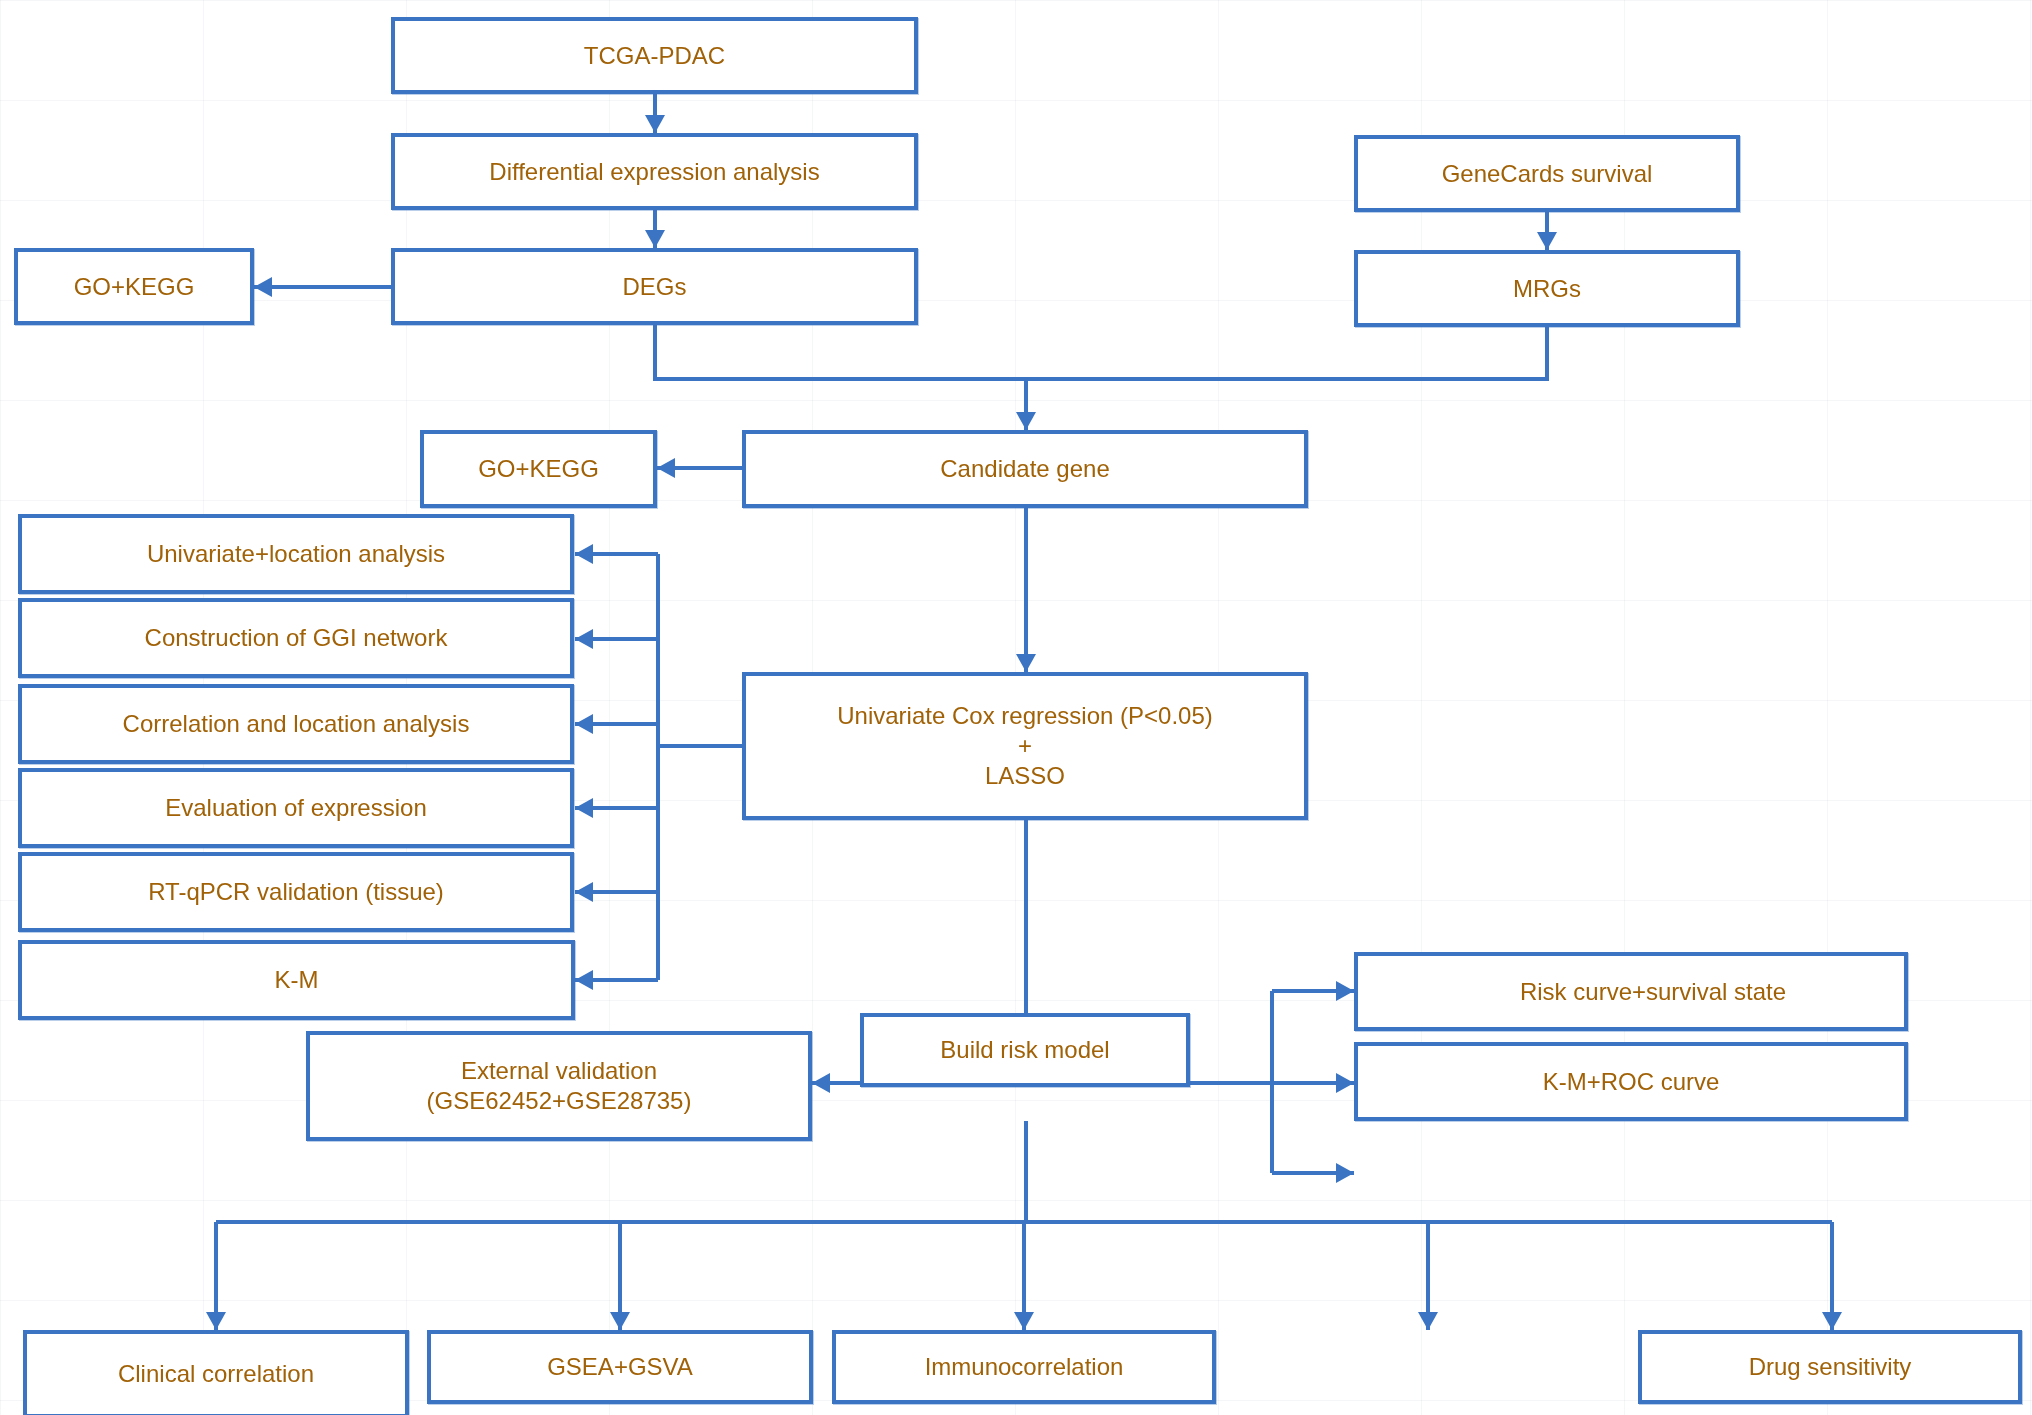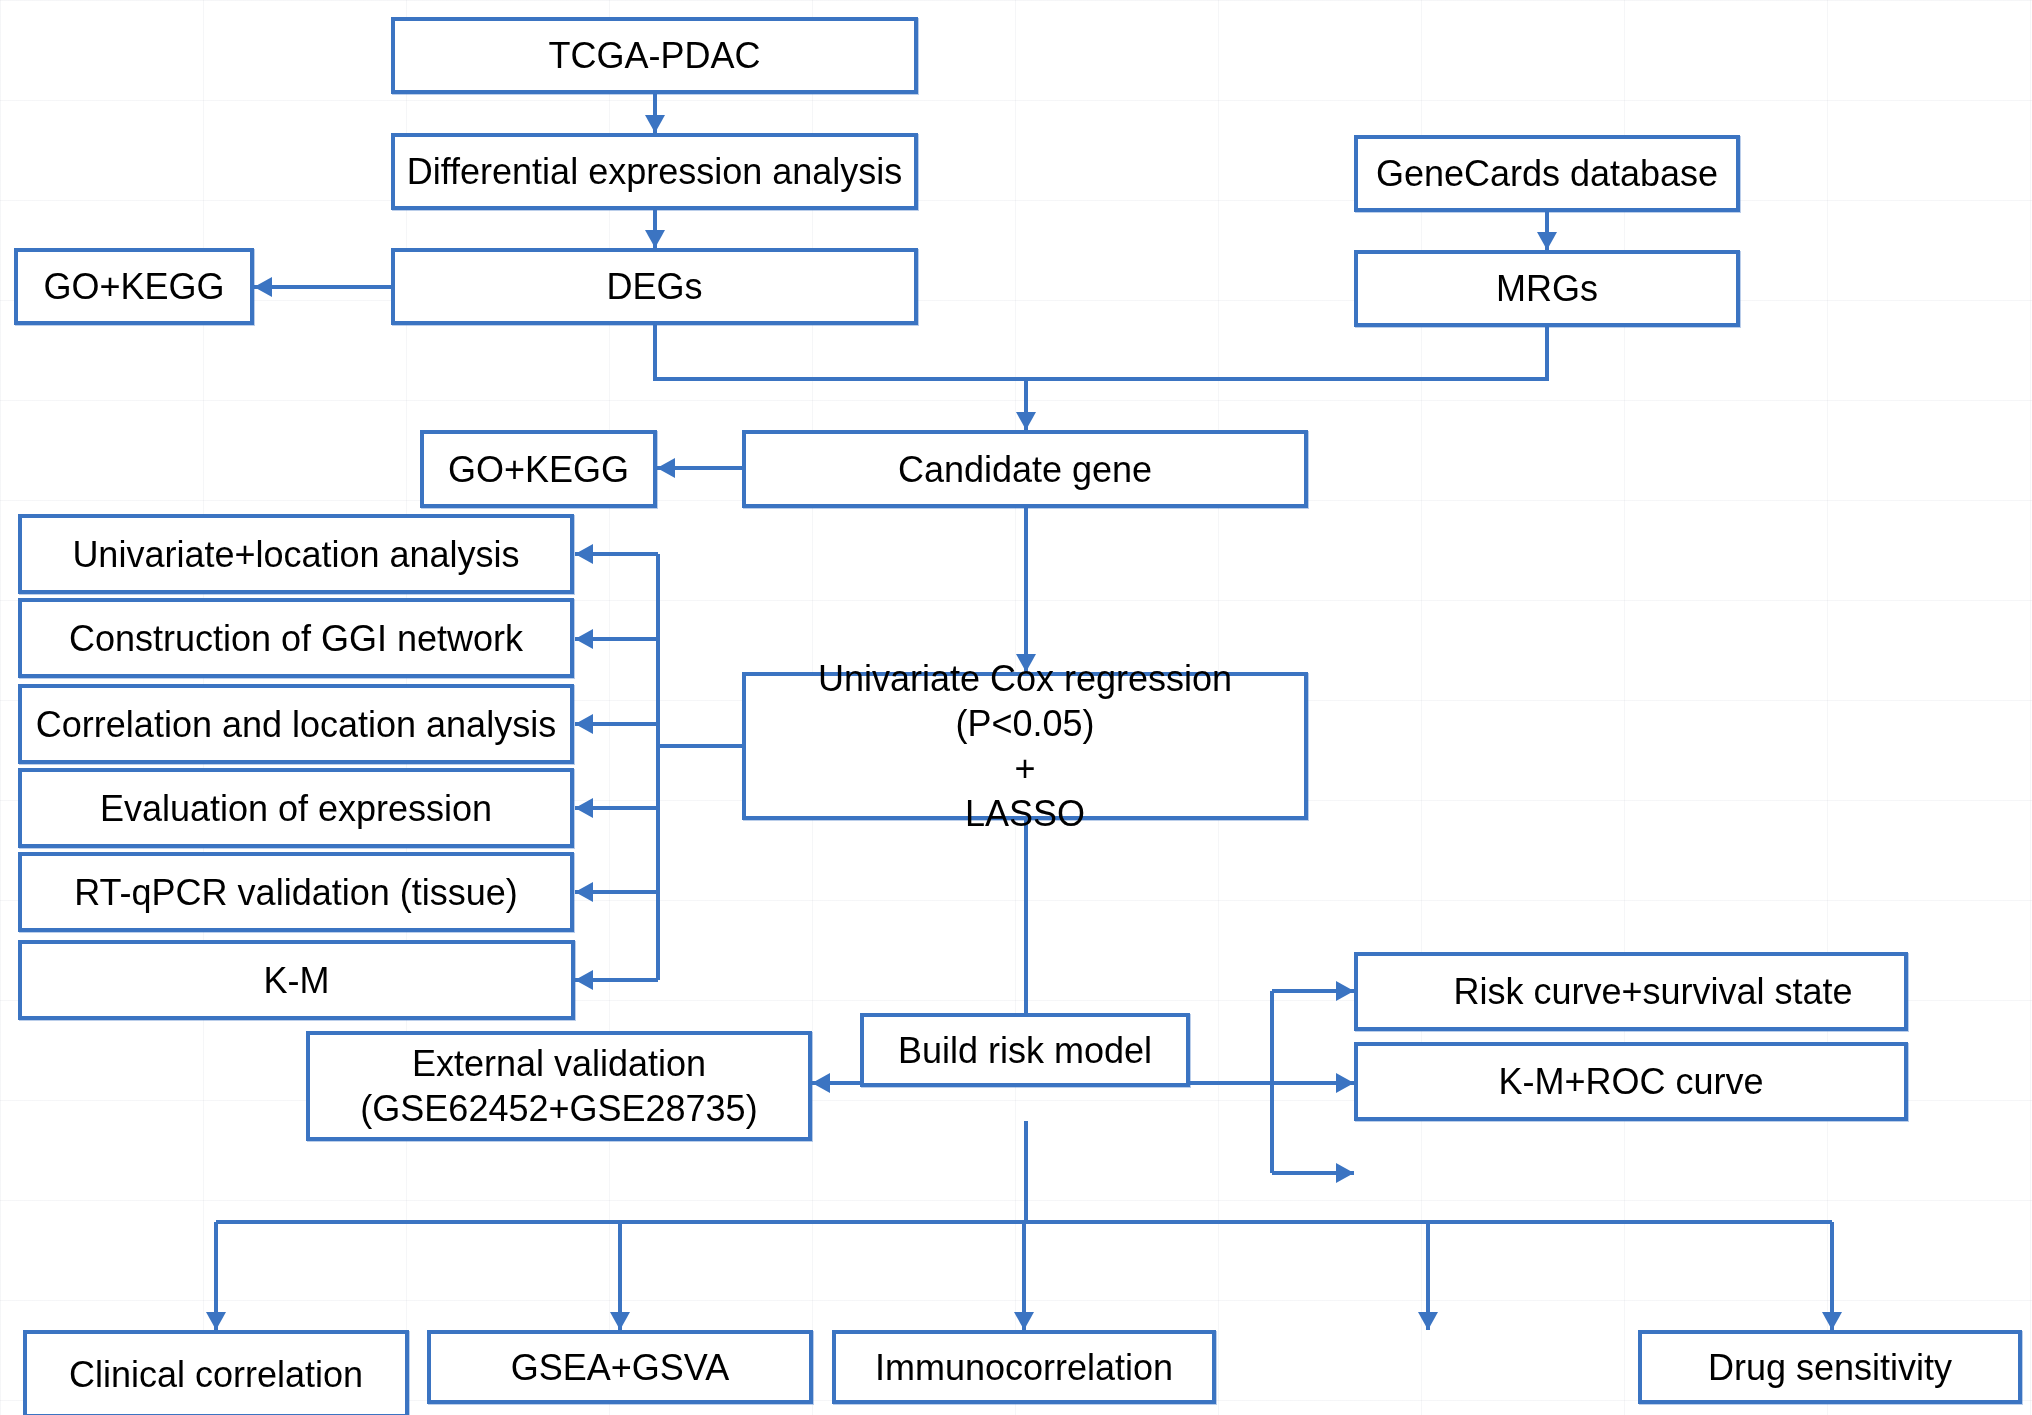--- a/index.html
+++ b/index.html
@@ -10,21 +10,21 @@
       linear-gradient(to right, rgba(200,205,215,0.18) 1px, transparent 1px),
       linear-gradient(to bottom, rgba(200,205,215,0.18) 1px, transparent 1px);
     background-size: 203px 100px;
     font-family: "Liberation Sans", sans-serif;
   }
   svg#wires { position: absolute; left: 0; top: 0; width: 2032px; height: 1415px; }
   .box {
     position: absolute; box-sizing: border-box;
     border: 4px solid #3b74c2; background: #ffffff;
     display: flex; align-items: center; justify-content: center; flex-direction: column;
-    color: #000000; font-size: 36px; text-align: center; line-height: 1.25;
+    color: #a16207; font-size: 24px; text-align: center; line-height: 1.25;
     box-shadow: 1px 1px 0 rgba(59,116,194,0.35);
   }
   .box span { display: block; }
 </style>
 </head>
 <body>
 
 <div id="stage">
   <svg id="wires">
       <polyline points="655,94 655,133" fill="none" stroke="#3b74c2" stroke-width="4" stroke-linejoin="miter"></polyline>
@@ -82,21 +82,21 @@
       <polygon points="1832,1330 1822,1312 1842,1312" fill="#3b74c2"></polygon>
     </svg>
 
   <div class="box" style="left:391px;top:17px;width:527px;height:77px;">
       <span>TCGA-PDAC</span>
     </div>
   <div class="box" style="left:391px;top:133px;width:527px;height:77px;">
       <span>Differential expression analysis</span>
     </div>
   <div class="box" style="left:1354px;top:135px;width:386px;height:77px;">
-      <span>GeneCards database</span>
+      <span>GeneCards survival</span>
     </div>
   <div class="box" style="left:14px;top:248px;width:240px;height:77px;">
       <span>GO+KEGG</span>
     </div>
   <div class="box" style="left:391px;top:248px;width:527px;height:77px;">
       <span>DEGs</span>
     </div>
   <div class="box" style="left:1354px;top:250px;width:386px;height:77px;">
       <span>MRGs</span>
     </div>

